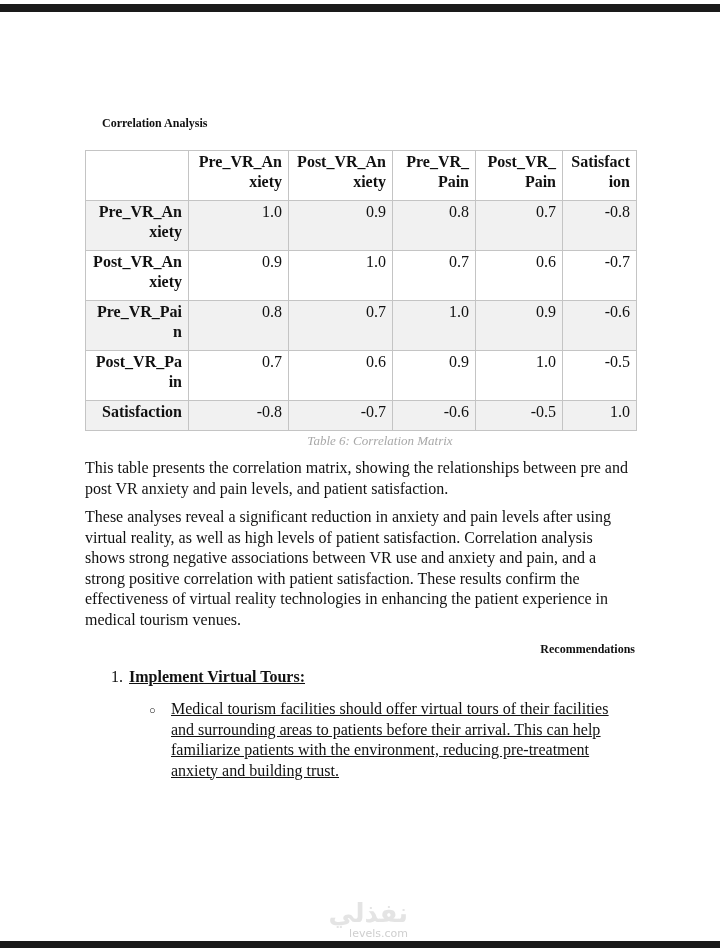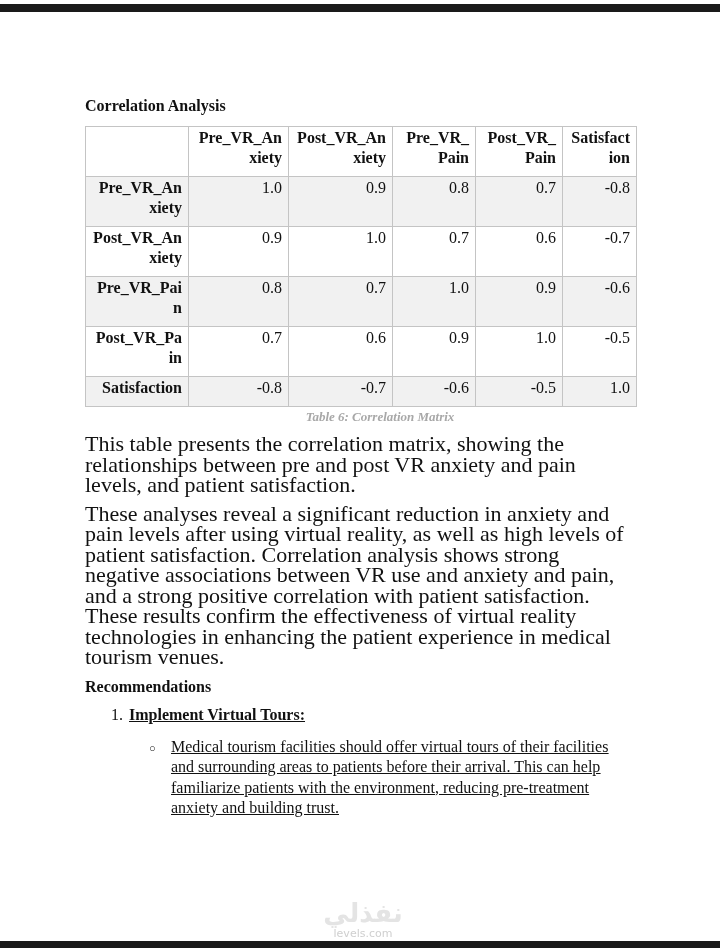--- a/index.html
+++ b/index.html
@@ -5,49 +5,49 @@
     html, body { margin: 0; padding: 0; }
     body {
       width: 720px; height: 948px; position: relative; overflow: hidden;
       background: #ffffff; color: #111;
       font-family: "Liberation Serif", serif;
     }
     .topbar { position: absolute; left: 0; top: 4px; width: 720px; height: 8px; background: #1a1a1a; }
     .bottombar { position: absolute; left: 0; top: 941px; width: 720px; height: 7px; background: #1a1a1a; }
     .page { position: absolute; left: 85px; top: 96px; width: 550px; }
     h3.section-heading {
-      margin: 0; font-size: 16px; font-weight: bold; line-height: 20px;
+      margin: 17px; font-size: 12px; font-weight: bold; line-height: 20px;
     }
     table.corr {
       margin-top: 10px; border-collapse: collapse; width: 551px; table-layout: fixed;
       font-size: 16px; line-height: 20px;
     }
     table.corr td, table.corr th {
       border: 1px solid #c4c4c4; vertical-align: top; text-align: right;
       padding: 1px 6px 0 6px; word-break: break-all;
     }
     table.corr th { font-weight: bold; height: 48px; }
     table.corr tr.shaded td, table.corr tr.shaded th { background: #f1f1f1; }
     table.corr tr.last td, table.corr tr.last th { height: 28px; }
     table.corr tr.body-row td, table.corr tr.body-row th { height: 48px; }
     .caption {
-      text-align: center; font-style: italic; font-weight: bold; color: #a8a8a8;
+      text-align: center; font-style: italic; font-weight: normal; color: #a8a8a8;
       font-size: 13px; line-height: 16px; margin-top: 2px; margin-left: 40px;
     }
-    p.para { margin: 8px 0 0 0; font-size: 22px; line-height: 20.5px; }
+    p.para { margin: 8px 0 0 0; font-size: 16px; line-height: 20.5px; }
     p.para.first { margin-top: 9px; }
-    h4.sub-heading { margin: 9px 0 0 0; font-size: 16px; font-weight: bold; line-height: 20px; }
+    h4.sub-heading { margin: 9px 0 0 0; font-size: 12px; font-weight: bold; line-height: 20px; text-align: right; }
     ol.rec-list { margin: 8px 0 0 0; padding-left: 42px; font-size: 16px; line-height: 20px; }
     ol.rec-list li { padding-left: 2px; text-decoration: underline; }
     .rec-title { font-weight: bold; }
     ul.sub-list { list-style: none; margin: 12px 0 0 0; padding-left: 42px; }
     ul.sub-list li { position: relative; padding-left: 0; font-size: 16px; line-height: 20.5px; }
     .bullet { position: absolute; left: -22px; top: 1px; font-size: 11px; }
     .watermark {
-      position: absolute; left: 318px; top: 898px; width: 90px; text-align: center;
+      position: absolute; left: 318px; top: 898px; width: 90px; text-align: right;
       color: #e4e4e4; font-family: "DejaVu Sans", sans-serif;
     }
     .wm-arabic { font-size: 26px; font-weight: bold; line-height: 30px; }
     .wm-latin { font-size: 11px; line-height: 12px; color: #cfcfcf; }
   </style>
 </head>
 <body>
 
 <div class="topbar"></div>
 

